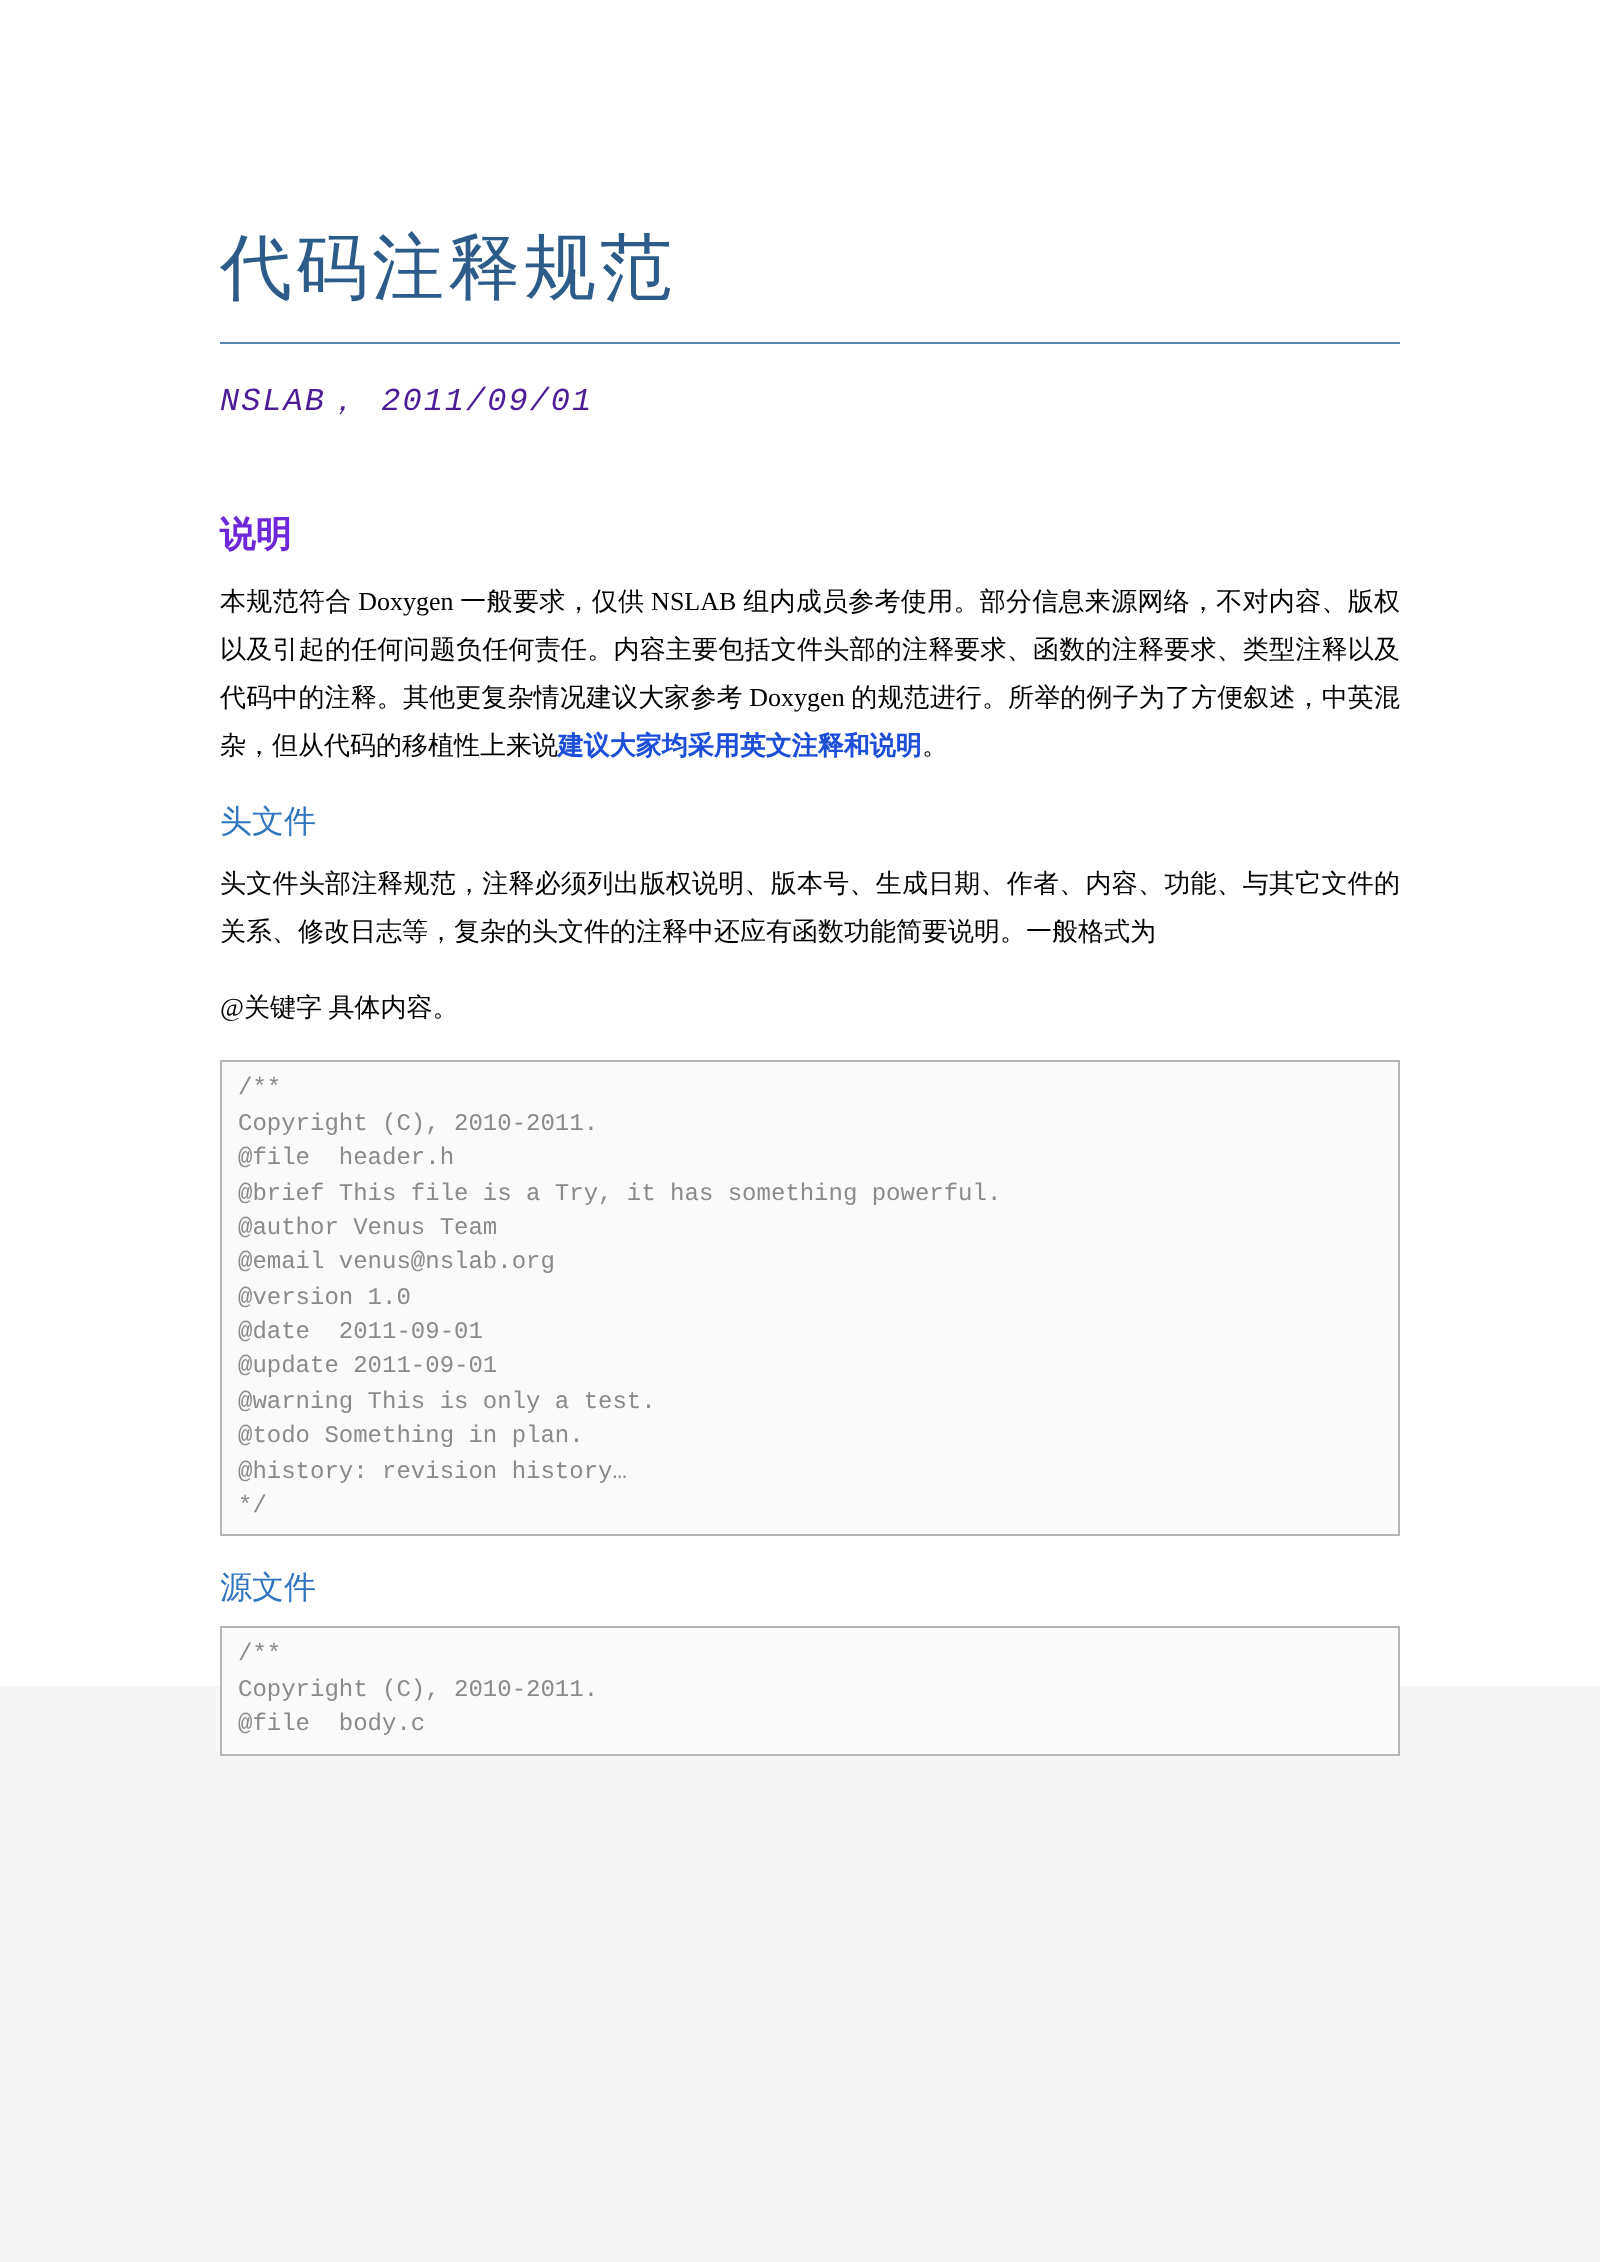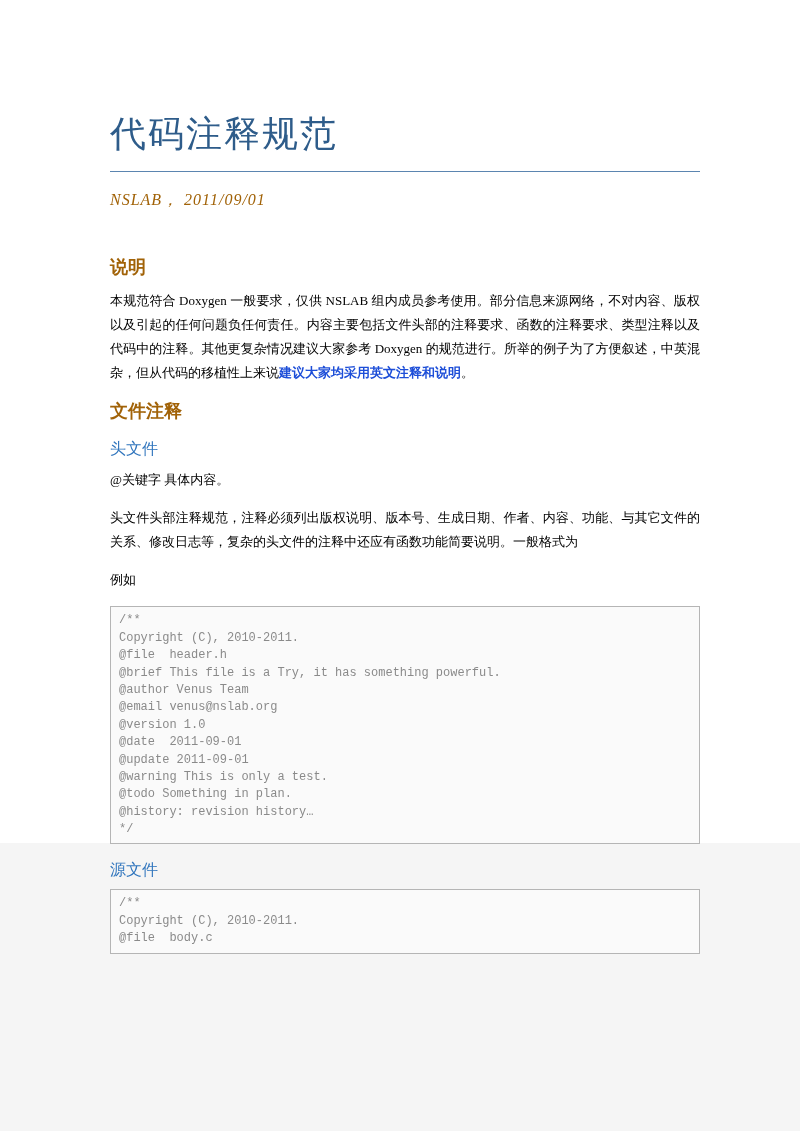--- a/index.html
+++ b/index.html
@@ -22,29 +22,29 @@
     color: #2e5c8a;
     font-weight: normal;
     letter-spacing: 2px;
     margin-bottom: 18px;
     padding-bottom: 12px;
     border-bottom: 1px solid #5b85b0;
     font-family: "FangSong", "STFangsong", serif;
   }
   .subtitle {
     font-size: 16px;
-    color: #a16207;
+    color: #4c1d95;
     font-style: italic;
-    font-family: Liberation Serif, serif;
+    font-family: Liberation Mono, monospace;
     letter-spacing: 1px;
     margin-bottom: 44px;
   }
   .h2 {
     font-size: 18px;
-    color: #a16207;
+    color: #6d28d9;
     font-weight: bold;
     margin-bottom: 10px;
     margin-top: 12px;
     font-family: "SimSun", serif;
   }
   .h3 {
     font-size: 16px;
     color: #3075bd;
     margin-bottom: 8px;
     margin-top: 16px;
@@ -81,26 +81,24 @@
 <div class="page">
 
   <div class="title">代码注释规范</div>
   <div class="subtitle">NSLAB， 2011/09/01</div>
 
   <div class="h2">说明</div>
   <div class="para">
     <span>本规范符合 Doxygen 一般要求，仅供 NSLAB 组内成员参考使用。部分信息来源网络，不对内容、版权以及引起的任何问题负任何责任。内容主要包括文件头部的注释要求、函数的注释要求、类型注释以及代码中的注释。其他更复杂情况建议大家参考 Doxygen 的规范进行。所举的例子为了方便叙述，中英混杂，但从代码的移植性上来说</span><span class="red">建议大家均采用英文注释和说明</span><span>。</span>
   </div>
 
-  <div class="h2">文件注释</div>
 
   <div class="h3">头文件</div>
+  <div class="para">头文件头部注释规范，注释必须列出版权说明、版本号、生成日期、作者、内容、功能、与其它文件的关系、修改日志等，复杂的头文件的注释中还应有函数功能简要说明。一般格式为</div>
   <div class="para">@关键字 具体内容。</div>
-  <div class="para">头文件头部注释规范，注释必须列出版权说明、版本号、生成日期、作者、内容、功能、与其它文件的关系、修改日志等，复杂的头文件的注释中还应有函数功能简要说明。一般格式为</div>
-  <div class="para">例如</div>
   <div class="codeblock">/**
 Copyright (C), 2010-2011.
 @file  header.h
 @brief This file is a Try, it has something powerful.
 @author Venus Team
 @email venus@nslab.org
 @version 1.0
 @date  2011-09-01
 @update 2011-09-01
 @warning This is only a test.

